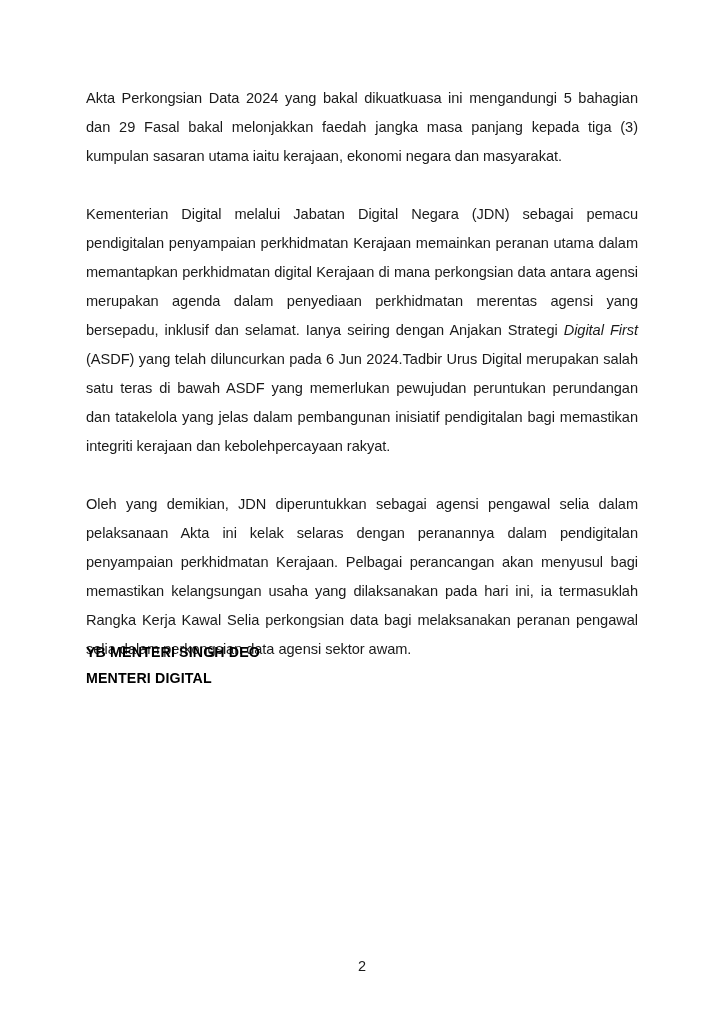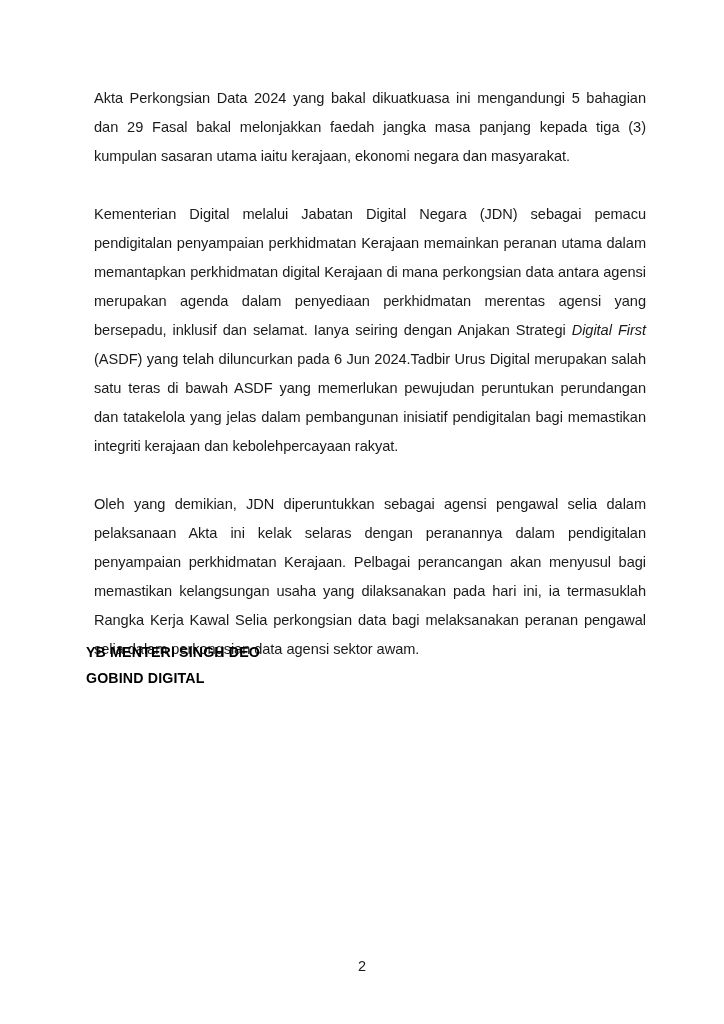--- a/index.html
+++ b/index.html
@@ -19,21 +19,21 @@
     position: absolute;
     top: 0;
     left: 0;
     width: 724px;
     height: 1024px;
     background: #ffffff;
   }
 
   .content {
     position: absolute;
-    left: 94px;
+    left: 86px;
     top: 84px;
     width: 552px;
   }
 
   .para {
     font-size: 14.6px;
     line-height: 29px;
     color: #1a1a1a;
     text-align: justify;
     text-justify: inter-word;
@@ -81,18 +81,18 @@
 <div class="page">
 
   <div class="content">
     <p class="para">Akta Perkongsian Data 2024 yang bakal dikuatkuasa ini mengandungi 5 bahagian dan 29 Fasal bakal melonjakkan faedah jangka masa panjang kepada tiga (3) kumpulan sasaran utama iaitu kerajaan, ekonomi negara dan masyarakat.</p>
     <p class="para">Kementerian Digital melalui Jabatan Digital Negara (JDN) sebagai pemacu pendigitalan penyampaian perkhidmatan Kerajaan memainkan peranan utama dalam memantapkan perkhidmatan digital Kerajaan di mana perkongsian data antara agensi merupakan agenda dalam penyediaan perkhidmatan merentas agensi yang bersepadu, inklusif dan selamat. Ianya seiring dengan Anjakan Strategi <em>Digital First</em> (ASDF) yang telah diluncurkan pada 6 Jun 2024.Tadbir Urus Digital merupakan salah satu teras di bawah ASDF yang memerlukan pewujudan peruntukan perundangan dan tatakelola yang jelas dalam pembangunan inisiatif pendigitalan bagi memastikan integriti kerajaan dan kebolehpercayaan rakyat.</p>
     <p class="para">Oleh yang demikian, JDN diperuntukkan sebagai agensi pengawal selia dalam pelaksanaan Akta ini kelak selaras dengan peranannya dalam pendigitalan penyampaian perkhidmatan Kerajaan. Pelbagai perancangan akan menyusul bagi memastikan kelangsungan usaha yang dilaksanakan pada hari ini, ia termasuklah Rangka Kerja Kawal Selia perkongsian data bagi melaksanakan peranan pengawal selia dalam perkongsian data agensi sektor awam.</p>
   </div>
 
   <div class="signature">
     <div class="signature-line">YB MENTERI SINGH DEO</div>
-    <div class="signature-line">GOBIND DIGITAL</div>
+    <div class="signature-line">MENTERI DIGITAL</div>
   </div>
 
   <div class="page-number">2</div>
 
 </div>
 
 </body></html>

